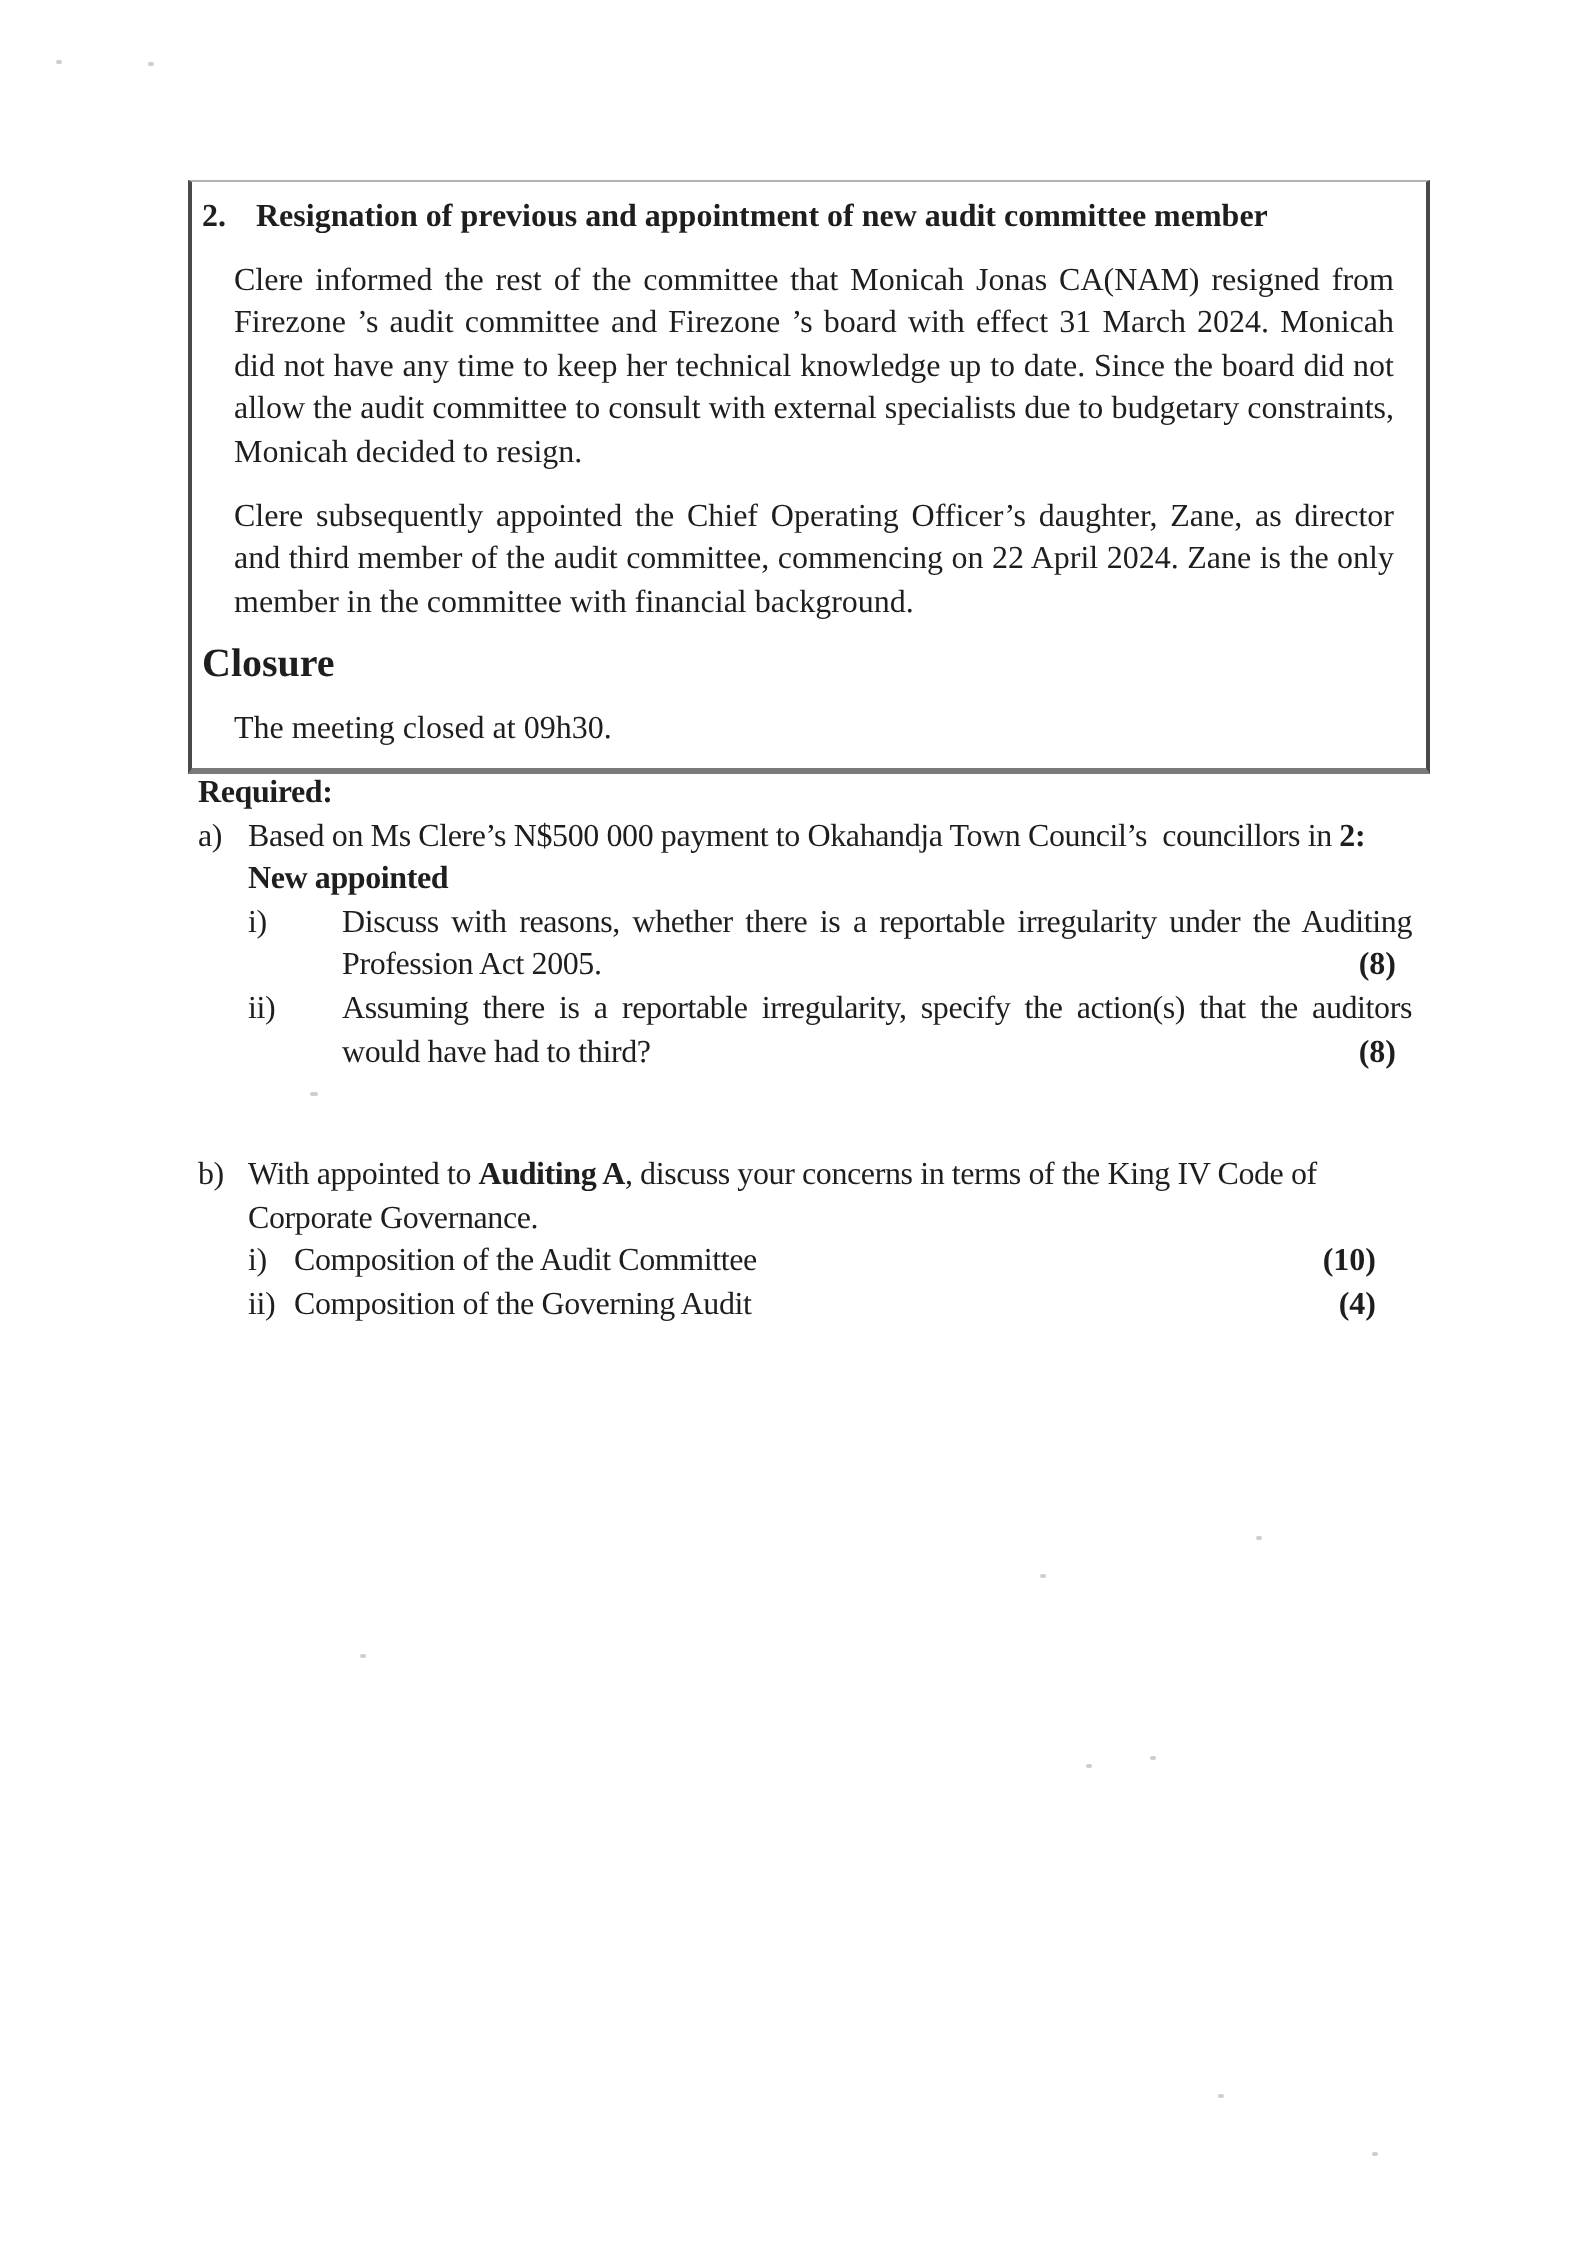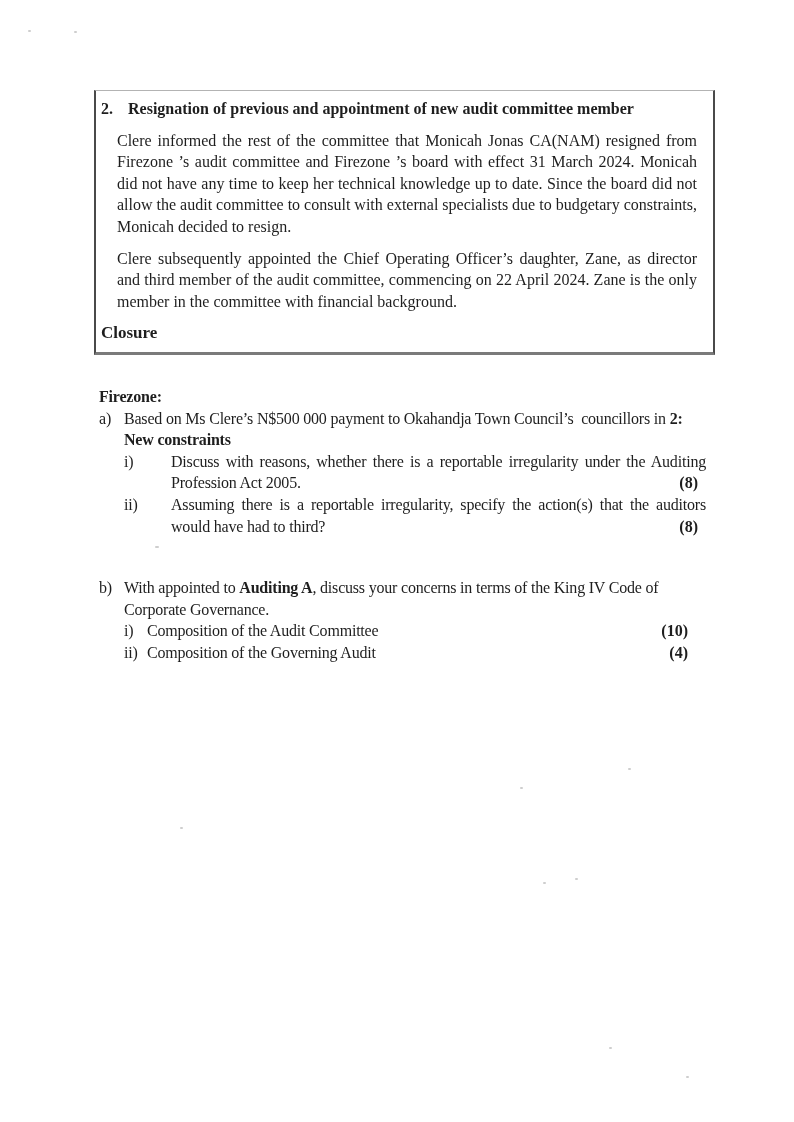--- a/index.html
+++ b/index.html
@@ -25,21 +25,21 @@
     border-right:2px solid #4a4a4a;
     border-top:1px solid #b3b3b3;
     border-bottom:3px solid #7a7a7a;
     padding:7px 16px 8px 5px;
     background:#ffffff;
   }
   .box-heading { margin:0; font-size:16px; font-weight:bold; line-height:21.6px; }
   .box-heading .num { display:inline-block; width:27px; }
   .case-box p { margin:10px 0 0 16px; }
   .just { text-align:justify; }
-  .closure-heading { margin:10px 0 0 0; font-size:17px; font-weight:bold; line-height:21.6px; }
+  .closure-heading { margin:10px 0 0 0; font-size:20px; font-weight:bold; line-height:21.6px; }
 
   
   .required {
     position:absolute;
     left:94px; top:386px;
     width:612px;
     box-sizing:border-box;
     padding-left:5px;
     letter-spacing:-0.2px;
   }
@@ -66,30 +66,31 @@
 </head>
 <body>
 
 <div class="page">
 
   <section class="case-box">
     <h2 class="box-heading"><span class="num">2.</span><span>Resignation of previous and appointment of new audit committee member</span></h2>
     <p class="just">Clere informed the rest of the committee that Monicah Jonas CA(NAM) resigned from Firezone ’s audit committee and Firezone ’s board with effect 31 March 2024. Monicah did not have any time to keep her technical knowledge up to date. Since the board did not allow the audit committee to consult with external specialists due to budgetary constraints, Monicah decided to resign.</p>
     <p class="just">Clere subsequently appointed the Chief Operating Officer’s daughter, Zane, as director and third member of the audit committee, commencing on 22 April 2024. Zane is the only member in the committee with financial background.</p>
     <h3 class="closure-heading">Closure</h3>
+    <p>The meeting closed at 09h30.</p>
   </section>
 
   <section class="required">
-    <h3 class="req-label">Firezone:</h3>
+    <h3 class="req-label">Required:</h3>
 
     <div class="item">
       <span class="marker">a)</span>
       <div class="item-content">
         <div class="lead-a"><span>Based on Ms Clere’s N$500 000 payment to Okahandja Town Council’s&nbsp; councillors in </span><strong>2:</strong></div>
-        <div class="subhead">New constraints</div>
+        <div class="subhead">New appointed</div>
 
         <div class="sub">
           <span class="sub-marker">i)</span>
           <div class="sub-content">
             <span>Discuss with reasons, whether there is a reportable irregularity under the Auditing Profession Act 2005.</span>
             <strong class="marks">(8)</strong>
           </div>
         </div>
 
         <div class="sub">

